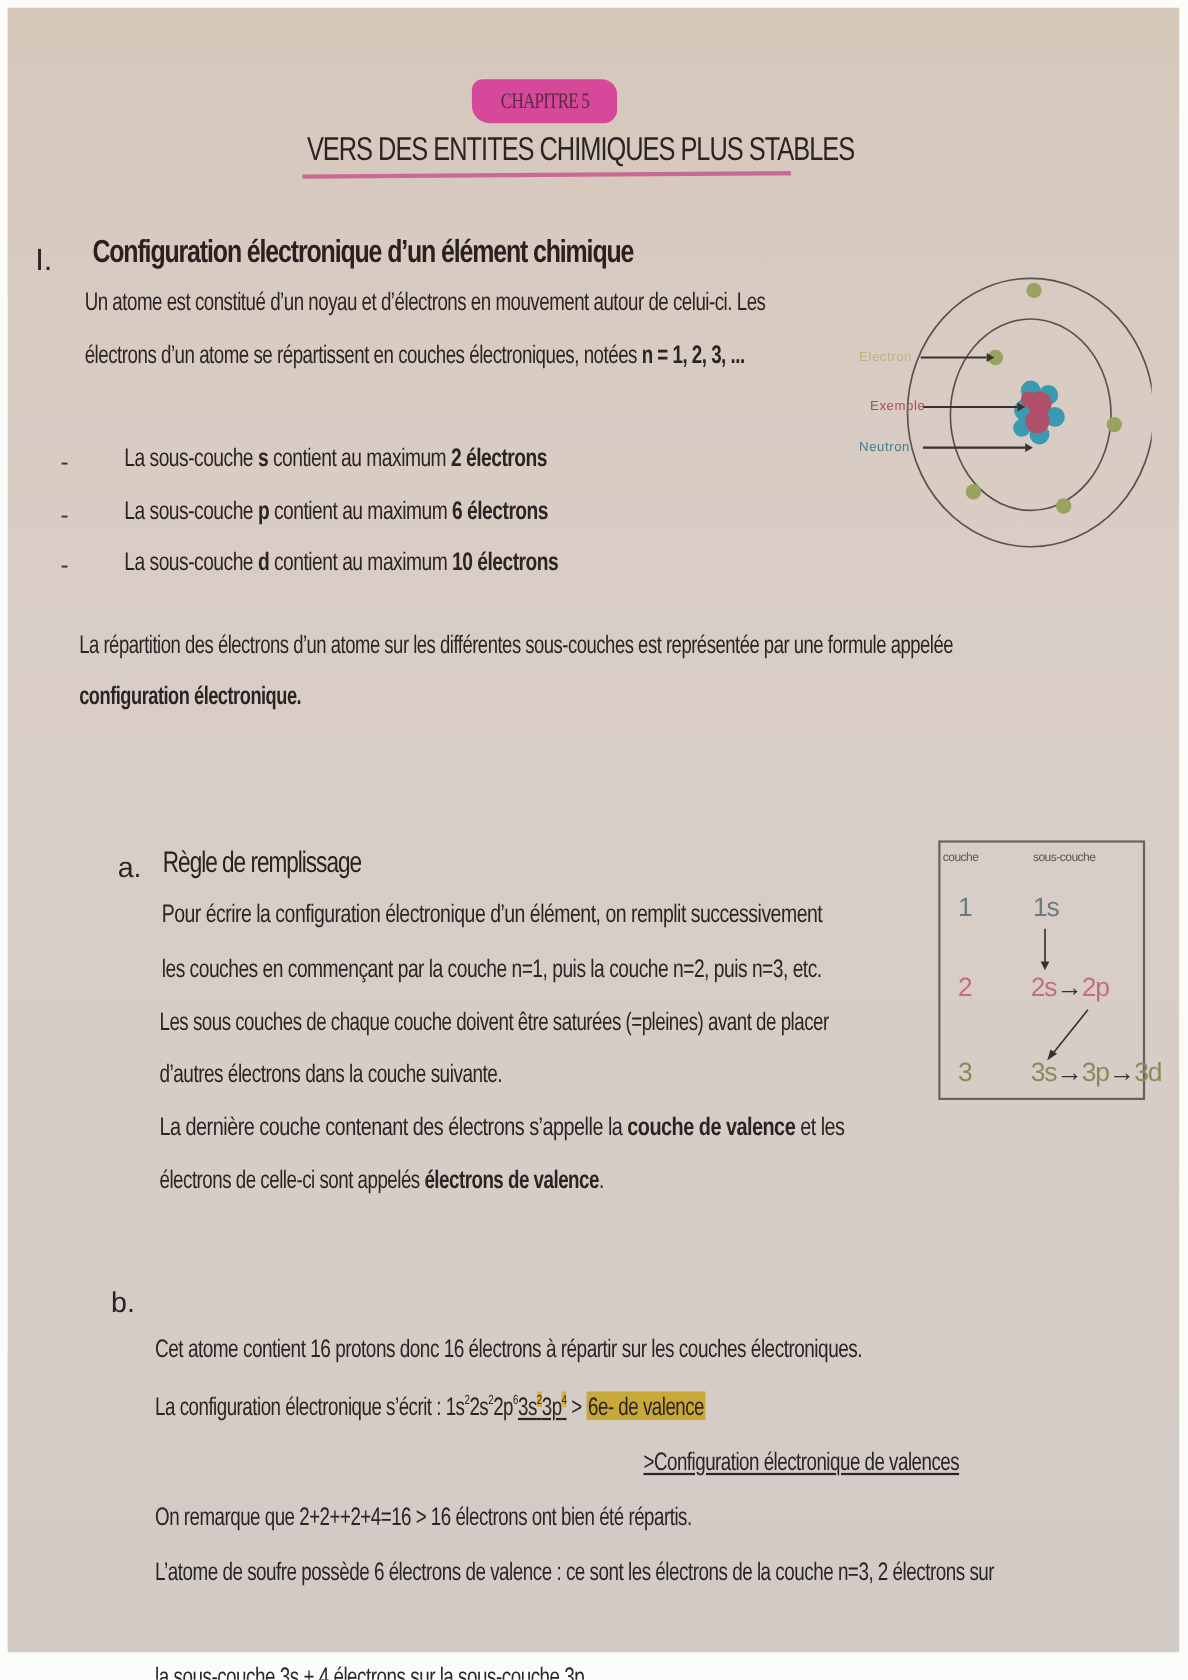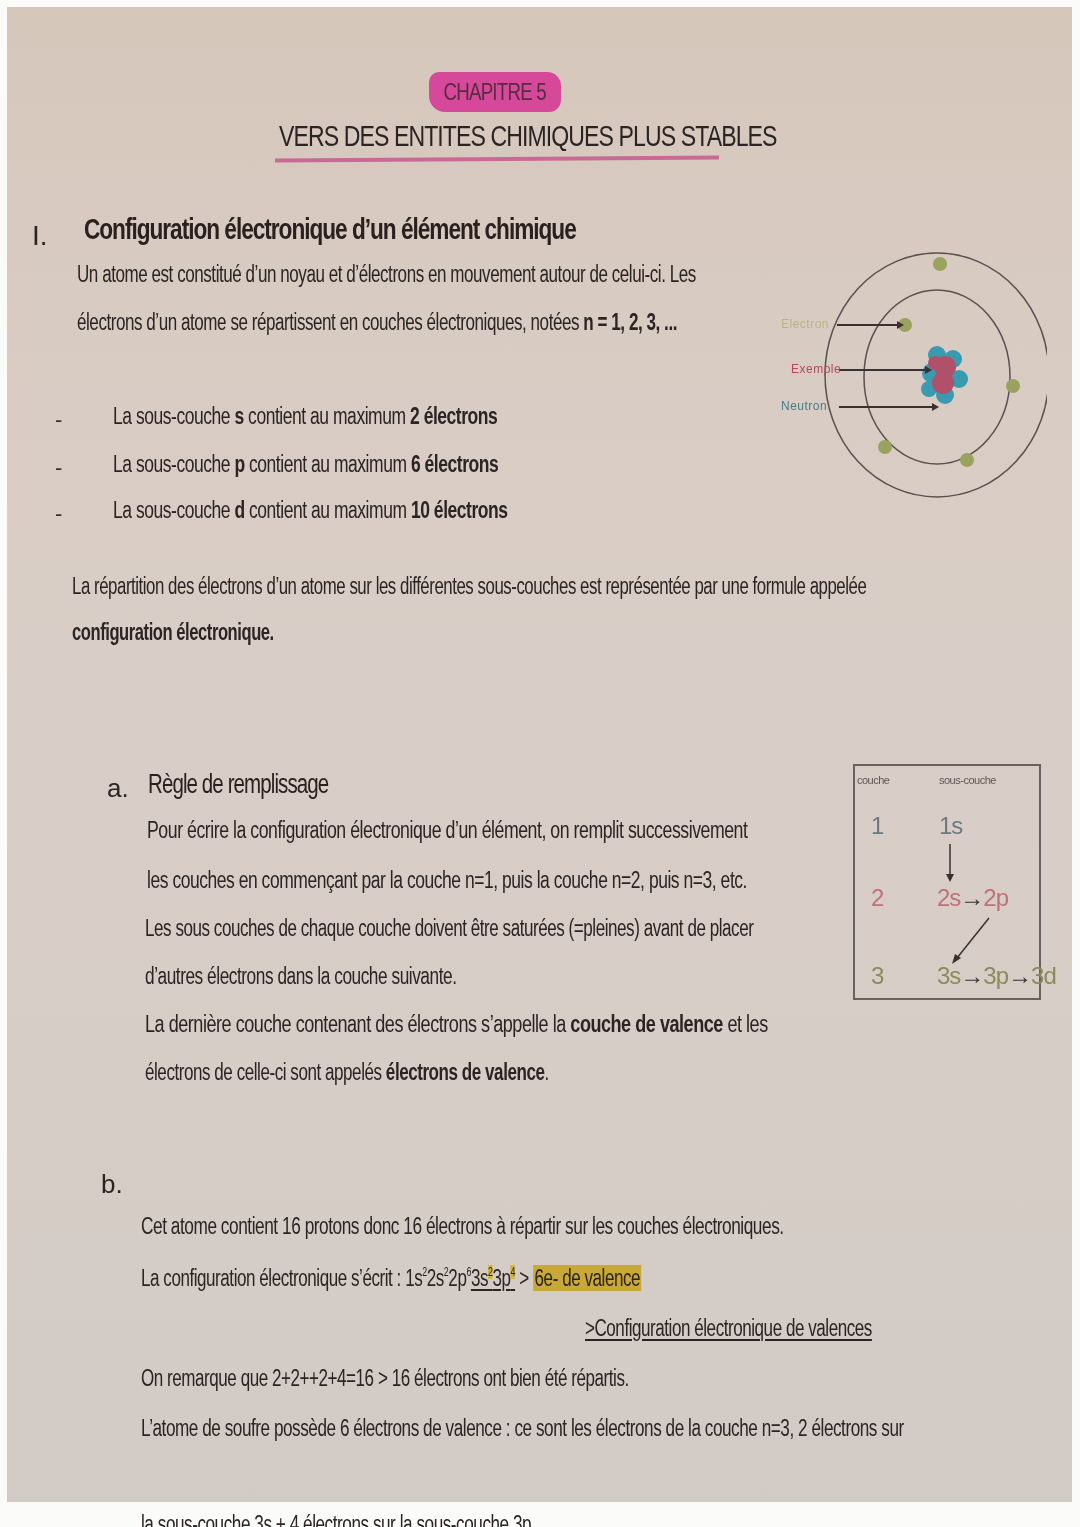--- a/index.html
+++ b/index.html
@@ -12,22 +12,22 @@
       background: linear-gradient(180deg, #d6c7bb 0%, #d8cbc2 20%, #d9cec7 45%, #d6cdc6 70%, #d2cbc5 100%);
       color: #2a2222;
     }
     .abs { position: absolute; white-space: nowrap; }
     .cond { display: inline-block; transform-origin: left center; }
     .t { font-size: 23px; letter-spacing: -0.6px; color: #2b2424; }
     b, .b { font-weight: bold; }
 
     .chap-badge {
       left: 422px; top: 65px; width: 132px; height: 40px; background: #d5489a;
-      border-radius: 10px 14px 12px 16px; color: #5a2a40; font-size: 24px; letter-spacing: -1px;
-      text-align: center; line-height: 40px;
+      border-radius: 10px 14px 12px 16px; color: #5a2a40; font-size: 20px; letter-spacing: -1px;
+      text-align: center; line-height: 40px; font-family: Liberation Serif, serif;
     }
     .main-title { left: 272px; top: 112px; font-size: 30px; letter-spacing: -1.2px; color: #2b2424; }
     .title-underline { left: 268px; top: 150px; width: 444px; height: 4px; background: #c86a95; transform: rotate(-0.4deg); }
 
     .sec-num { left: 25px; top: 213px; font-size: 28px; color: #2b2424; }
     .sec-title { left: 77px; top: 206px; font-size: 29px; letter-spacing: -1.3px; font-weight: bold; color: #2a2020; text-decoration: underline; text-decoration-thickness: 2px; text-underline-offset: 5px; }
 
     .dash { font-size: 22px; color: #3a3030; }
 
     

